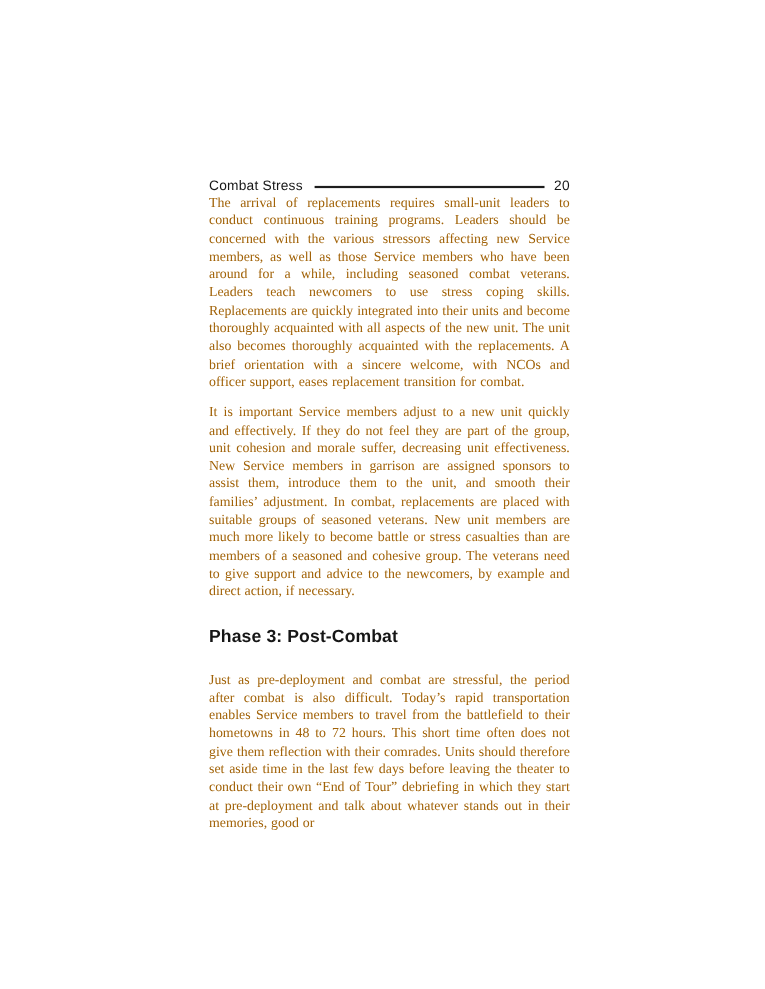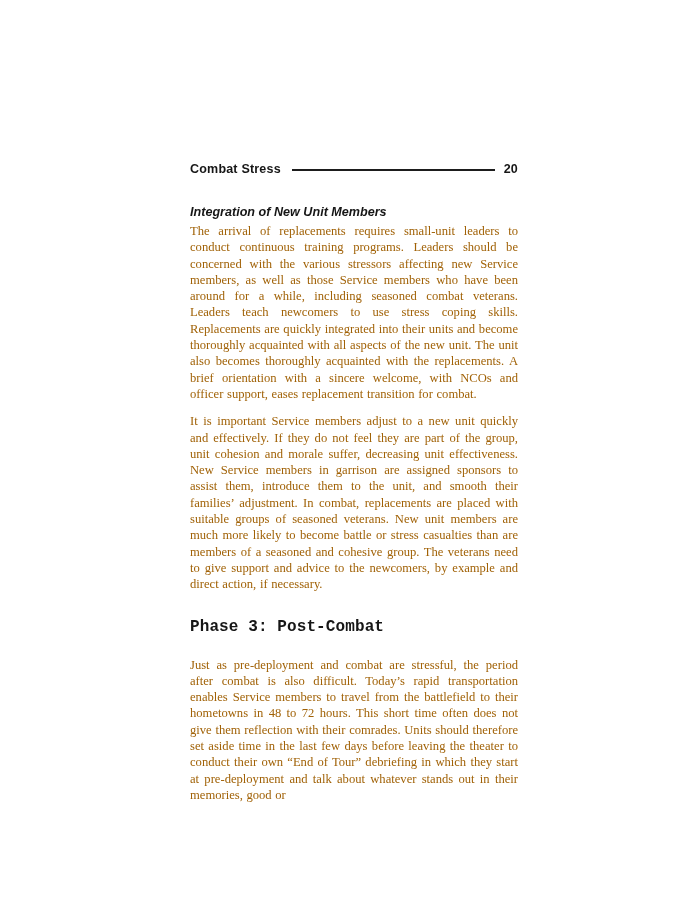--- a/index.html
+++ b/index.html
@@ -23,21 +23,21 @@
     position: absolute;
     left: 190px;
     top: 162px;
     width: 328px;
     color: #161616;
   }
   .running-header {
     display: flex;
     align-items: center;
     font-family: "Liberation Sans", sans-serif;
-    font-weight: bold;
+    font-weight: normal;
     font-size: 12.5px;
     letter-spacing: 0.2px;
     color: #161616;
   }
   .header-rule {
     flex: 1;
     height: 0;
     border-top: 2px solid #1d1d1d;
     margin: 0 9px 0 11px;
     position: relative;
@@ -54,41 +54,40 @@
   .body-text p {
     margin: 0 0 11px 0;
     font-size: 12.6px;
     line-height: 16.3px;
     text-align: justify;
     color: #a16207;
     word-spacing: 0.5px;
   }
   .section-heading {
     margin: 25px 0 21px 0;
-    font-family: Liberation Mono, monospace;
+    font-family: Liberation Sans, sans-serif;
     font-weight: bold;
     font-size: 16px;
     letter-spacing: 0.1px;
     color: #161616;
   }
 </style>
 </head>
 <body>
 
 <div class="page">
   <div class="content">
 
     <div class="running-header">
       <span class="header-title">Combat Stress</span>
       <span class="header-rule"></span>
       <span class="header-page-number">20</span>
     </div>
 
     <div class="body-text">
-      <div class="subheading">Integration of New Unit Members</div>
 
       <p>The arrival of replacements requires small-unit leaders to conduct continuous training programs. Leaders should be concerned with the various stressors affecting new Service members, as well as those Service members who have been around for a while, including seasoned combat veterans. Leaders teach newcomers to use stress coping skills. Replacements are quickly integrated into their units and become thoroughly acquainted with all aspects of the new unit. The unit also becomes thoroughly acquainted with the replacements. A brief orientation with a sincere welcome, with NCOs and officer support, eases replacement transition for combat.</p>
 
       <p>It is important Service members adjust to a new unit quickly and effectively. If they do not feel they are part of the group, unit cohesion and morale suffer, decreasing unit effectiveness. New Service members in garrison are assigned sponsors to assist them, introduce them to the unit, and smooth their families’ adjustment. In combat, replacements are placed with suitable groups of seasoned veterans. New unit members are much more likely to become battle or stress casualties than are members of a seasoned and cohesive group. The veterans need to give support and advice to the newcomers, by example and direct action, if necessary.</p>
 
       <div class="section-heading">Phase 3: Post-Combat</div>
 
       <p>Just as pre-deployment and combat are stressful, the period after combat is also difficult. Today’s rapid transportation enables Service members to travel from the battlefield to their hometowns in 48 to 72 hours. This short time often does not give them reflection with their comrades. Units should therefore set aside time in the last few days before leaving the theater to conduct their own “End of Tour” debriefing in which they start at pre-deployment and talk about whatever stands out in their memories, good or</p>
     </div>
 

